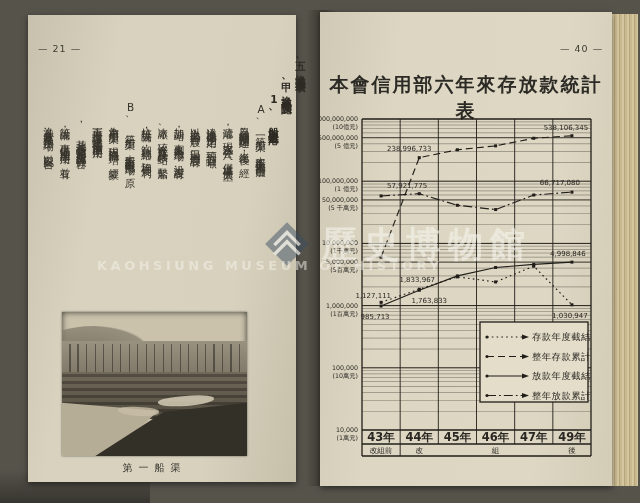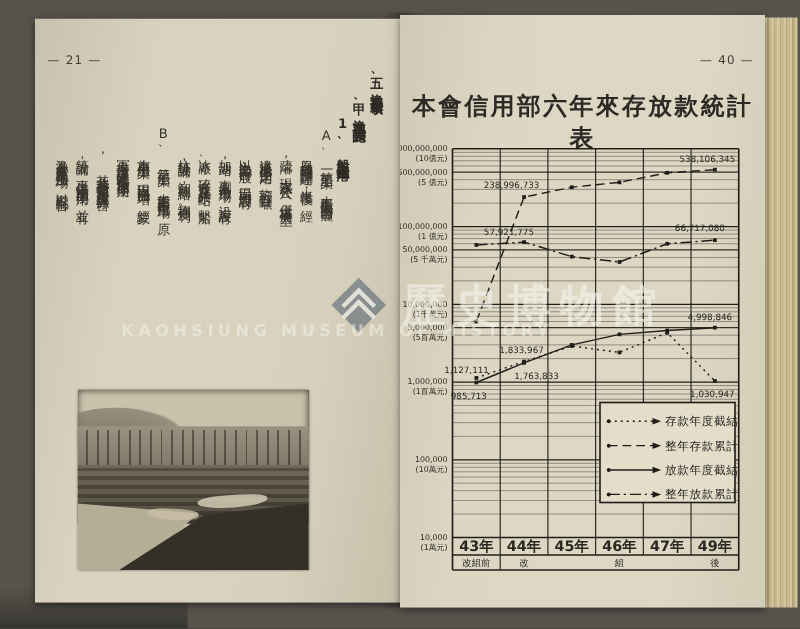--- a/index.html
+++ b/index.html
@@ -1,20 +1,20 @@
 <!DOCTYPE html>
 <html><head>
 <meta charset="utf-8">
 <style>
   html,body{margin:0;padding:0;background:#3c3a36;}
   .scene{position:relative;width:640px;height:503px;background:#56534b;overflow:hidden;
          font-family:"DejaVu Sans",sans-serif;}
   
   .page{position:absolute;box-shadow:0 2px 6px rgba(0,0,0,.5);}
-  .page-left{left:28px;top:15px;width:292px;height:467px;
+  .page-left{left:28px;top:15px;width:268px;height:467px;
     background:linear-gradient(100deg,#c7c1ad,#d8d2bf 28%,#d7d1be 72%,#c6bfa9);}
   .page-right{left:320px;top:12px;width:292px;height:474px;
     background:linear-gradient(95deg,#cfc9b5,#dcd6c3 25%,#ddd7c4 75%,#d3ccb6);}
   .gutter{position:absolute;left:306px;top:10px;width:30px;height:476px;pointer-events:none;
     background:linear-gradient(90deg,rgba(40,35,25,0),rgba(40,35,25,.42) 45%,rgba(40,35,25,.48) 58%,rgba(40,35,25,0));}
   .fore-edge{position:absolute;left:612px;top:14px;width:26px;height:472px;
     background:repeating-linear-gradient(90deg,#d4c69e 0 2px,#b6a67a 2px 3px,#c9b990 3px 5px);}
   .corner-shadow{position:absolute;left:0;top:470px;width:150px;height:33px;
     background:linear-gradient(180deg,rgba(30,29,26,0),rgba(30,29,26,.55));}
   .page-num{position:absolute;font-size:9.5px;letter-spacing:1px;color:#3f3c34;}
@@ -97,20 +97,21 @@
     <div class="photo">
       <div class="hill"></div>
       <div class="band-town"></div>
       <div class="masts"></div>
       <div class="boats"></div>
       <div class="quay"></div>
       <div class="darkboats"></div>
       <div class="hull1"></div>
       <div class="hull2"></div>
     </div>
+    <div class="caption">第一船渠</div>
   </div>
 
   <div class="page page-right">
     <div class="page-num" style="left:240px;top:31px;">— 40 —</div>
 
     <div class="chart-title">本會信用部六年來存放款統計表</div>
 
     <svg class="chart" width="292" height="362" viewBox="0 0 292 362">
         <line x1="42" x2="271" y1="301.2759342697004" y2="301.2759342697004" stroke="#211e19" stroke-width="0.5" opacity="0.65"></line>
         <line x1="42" x2="271" y1="290.323057956437" y2="290.323057956437" stroke="#211e19" stroke-width="0.5" opacity="0.65"></line>

